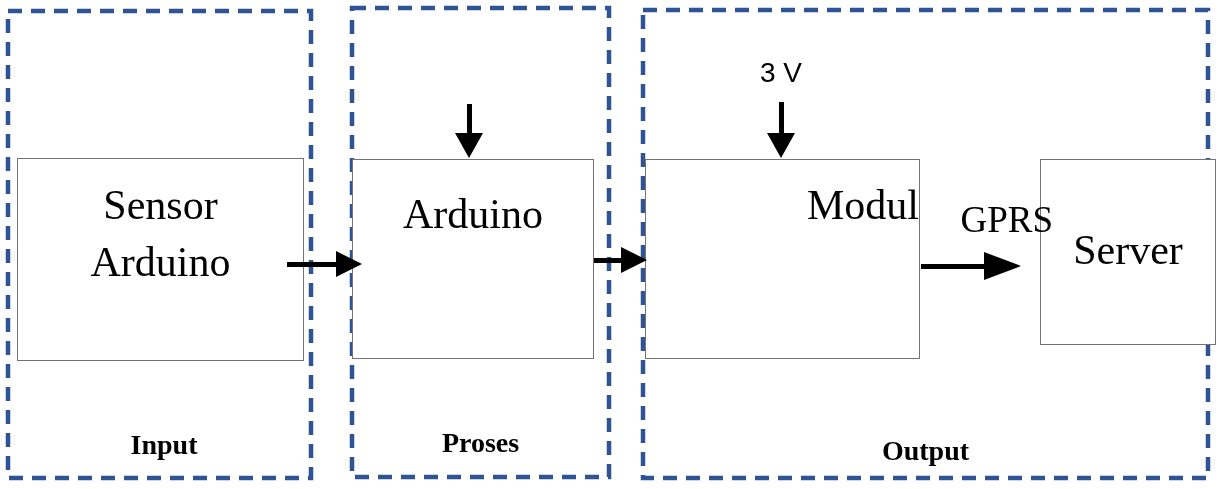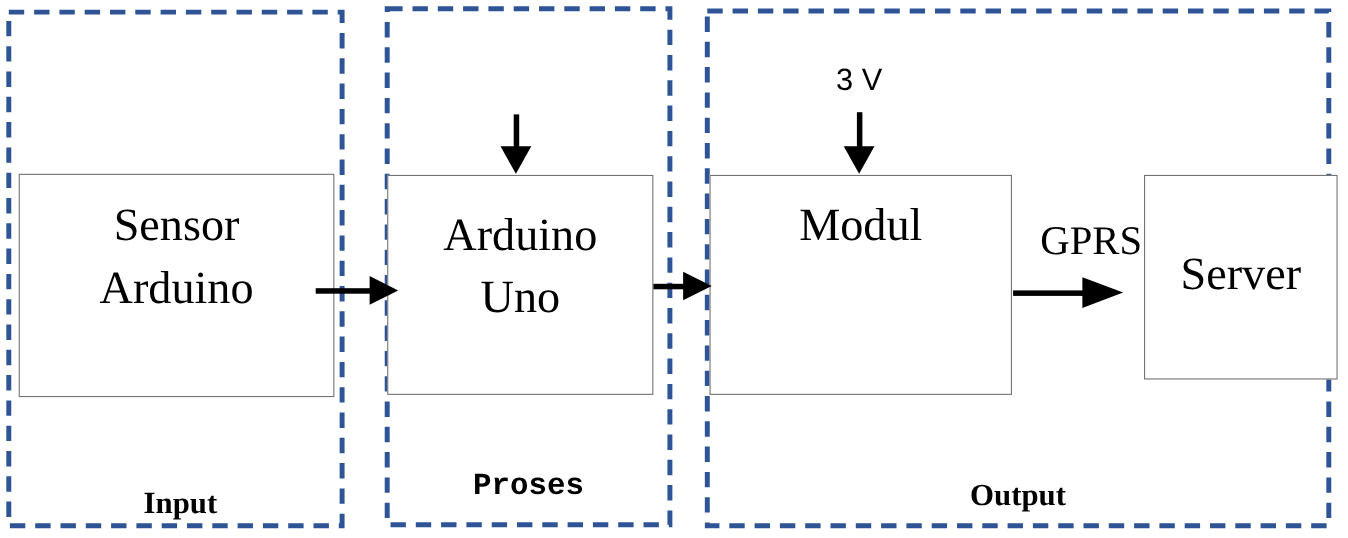--- a/index.html
+++ b/index.html
@@ -26,53 +26,53 @@
     background: #ffffff;
     border: 1px solid #737373;
     text-align: center;
     font-size: 42px;
     line-height: 57px;
     font-family: "Liberation Serif", serif;
   }
 
   .box-sensor  { left: 17px;  top: 158px; width: 287px; height: 203px; padding-top: 18px; }
   .box-arduino { left: 352px; top: 159px; width: 242px; height: 200px; padding-top: 26px; }
-  .box-sim800l { left: 645px; top: 159px; width: 275px; height: 200px; padding-top: 17px; }
+  .box-sim800l { left: 645px; top: 159px; width: 275px; height: 200px; padding-top: 17px; text-align: right; }
   .box-server  {
     left: 1040px; top: 159px; width: 176px; height: 186px;
     display: flex; align-items: center; justify-content: center;
     padding-bottom: 4px;
   }
 
   .section-label {
     position: absolute;
     font-family: "Liberation Serif", serif;
     font-weight: bold;
     font-size: 28px;
     text-align: center;
   }
-  .label-input  { left: 6px;   top: 442px; width: 316px; }
-  .label-proses { left: 350px; top: 427px; width: 261px; font-family: Liberation Mono, monospace; }
+  .label-input  { left: 6px;   top: 429px; width: 316px; }
+  .label-proses { left: 350px; top: 427px; width: 261px; }
   .label-output { left: 641px; top: 435px; width: 569px; }
 
   .supply-label {
     position: absolute;
     font-family: "Liberation Sans", sans-serif;
     font-size: 28px;
     text-align: center;
     width: 110px;
   }
   .supply-12v { left: 416px; top: 57px; }
   .supply-5v  { left: 726px; top: 57px; }
 
   .link-label {
     position: absolute;
     font-family: "Liberation Serif", serif;
     font-size: 37px;
-    text-align: center;
+    text-align: right;
     left: 931px; top: 198px; width: 122px;
   }
 
   .arrow-line-h {
     position: absolute;
     height: 5px;
     background: #000000;
   }
   .arrow-line-v {
     position: absolute;
@@ -124,21 +124,20 @@
     <rect x="643" y="10" width="565" height="468" fill="none" stroke="#2F5496" stroke-width="4.5" stroke-dasharray="14 9"></rect>
   </svg>
 
   <div class="block-box box-sensor">
     <div>Sensor</div>
     <div>Arduino</div>
   </div>
 
   <div class="block-box box-arduino">
     <div>Arduino</div>
-    <div>Uno</div>
   </div>
 
   <div class="block-box box-sim800l">
     <div>Modul</div>
   </div>
 
   <div class="block-box box-server">
     <div>Server</div>
   </div>
 

